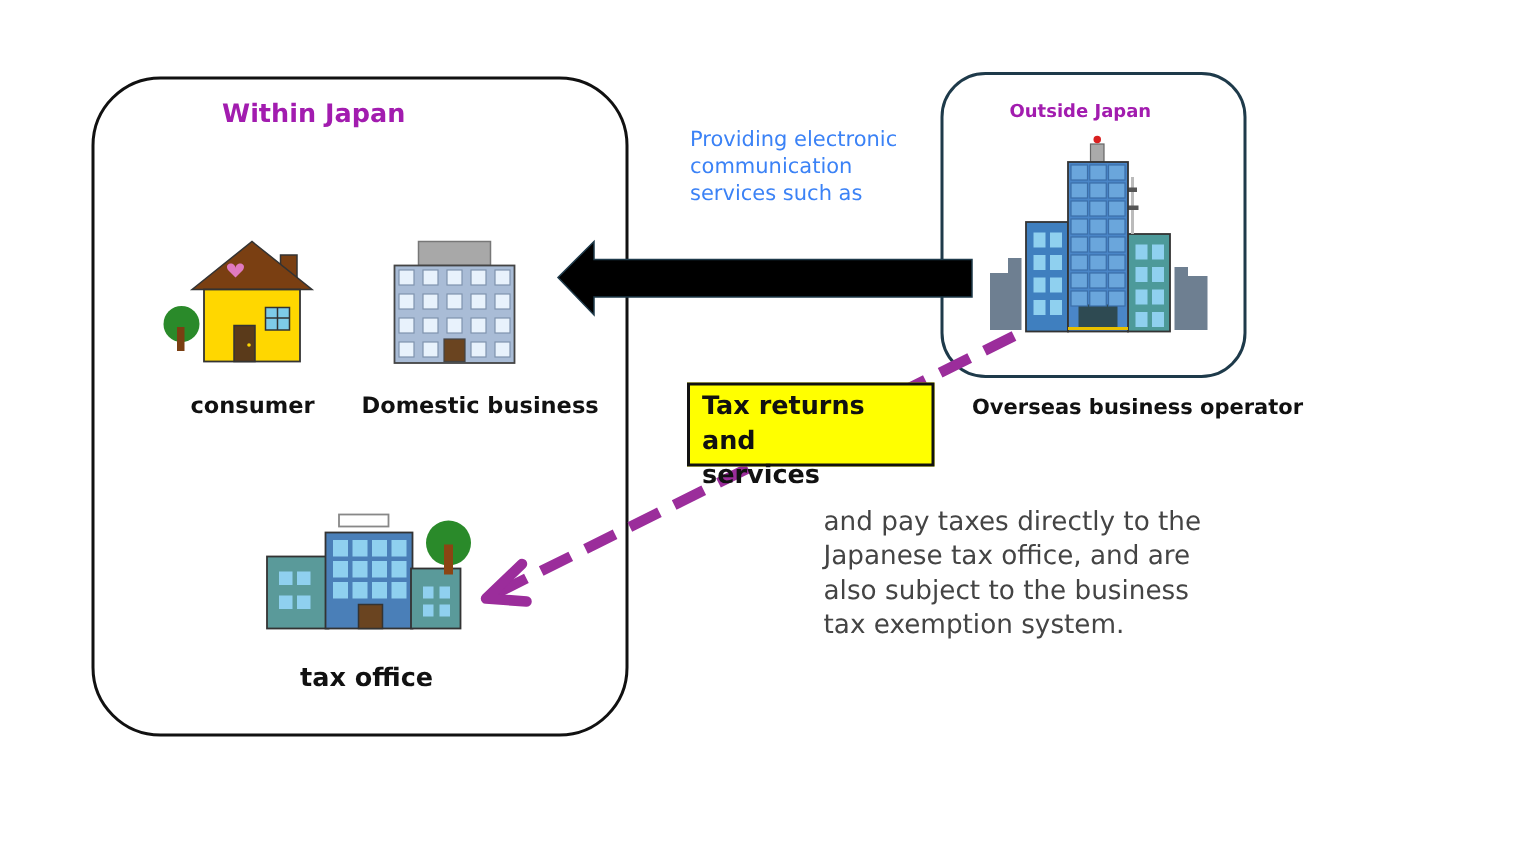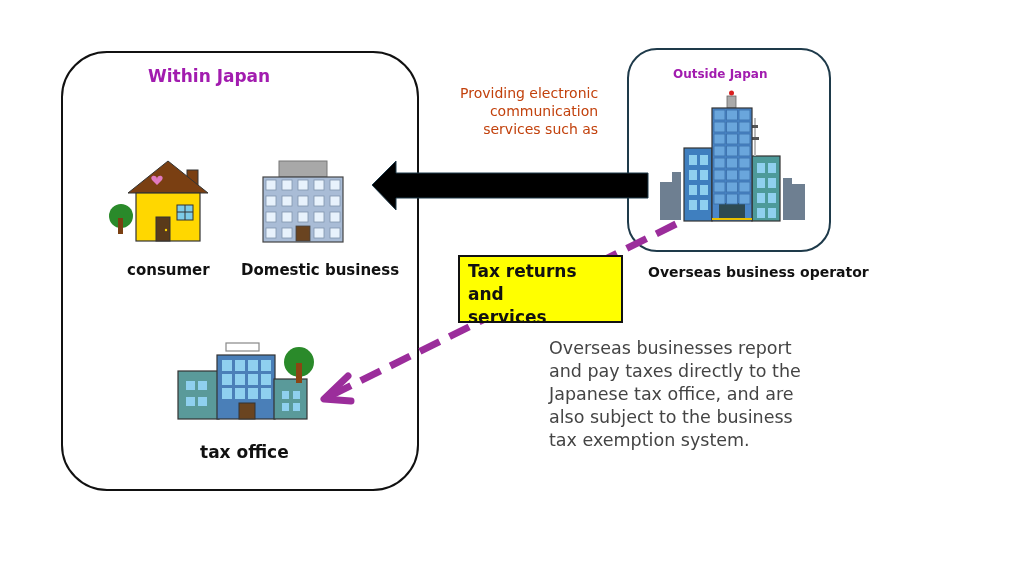--- a/index.html
+++ b/index.html
@@ -2,23 +2,23 @@
 <html><head>
 <meta charset="utf-8">
 <style>
   html, body { margin: 0; padding: 0; background: #ffffff; }
   body { width: 1024px; height: 576px; position: relative; overflow: hidden; font-family: "DejaVu Sans", sans-serif; }
   .abs { position: absolute; }
   .box-japan { left: 61px; top: 51px; width: 358px; height: 440px; border: 2.5px solid #111; border-radius: 46px; box-sizing: border-box; }
   .box-outside { left: 627px; top: 48px; width: 204px; height: 204px; border: 2.5px solid #1e3a4a; border-radius: 30px; box-sizing: border-box; }
   .title-lbl { font-weight: bold; font-size: 17px; color: #a21caf; white-space: nowrap; }
   .obj-lbl { font-weight: bold; font-size: 15px; color: #111; white-space: nowrap; }
-  .note { font-size: 14px; line-height: 18px; color: #c2410c; text-align: right; }
+  .note { font-size: 14px; line-height: 18px; color: #3b82f6; }
   .desc { font-size: 17.5px; line-height: 23px; color: #444; }
-  .taxbox { left: 458px; top: 255px; width: 165px; height: 68px; background: #ffff00; border: 2px solid #111; box-sizing: border-box; padding: 3px 8px; font-weight: bold; font-size: 17px; line-height: 23px; color: #111; }
+  .taxbox { left: 458px; top: 255px; width: 165px; height: 56px; background: #ffff00; border: 2px solid #111; box-sizing: border-box; padding: 3px 8px; font-weight: bold; font-size: 17px; line-height: 23px; color: #111; }
   svg { position: absolute; left: 0; top: 0; }
 </style>
 </head>
 <body>
 
 <div class="abs box-japan"></div>
 <div class="abs box-outside"></div>
 
 <div class="abs title-lbl" style="left:148px; top:66px;">Within Japan</div>
 <div class="abs title-lbl" style="left:673px; top:67px; font-size:12px;">Outside Japan</div>
@@ -167,18 +167,17 @@
   <div>communication</div>
   <div>services such as</div>
 </div>
 
 <div class="abs taxbox">
   <div>Tax returns and</div>
   <div>services</div>
 </div>
 
 <div class="abs desc" style="left:549px; top:337px;">
-  <div>Overseas businesses report</div>
   <div>and pay taxes directly to the</div>
   <div>Japanese tax office, and are</div>
   <div>also subject to the business</div>
   <div>tax exemption system.</div>
 </div>
 
 </body></html>

